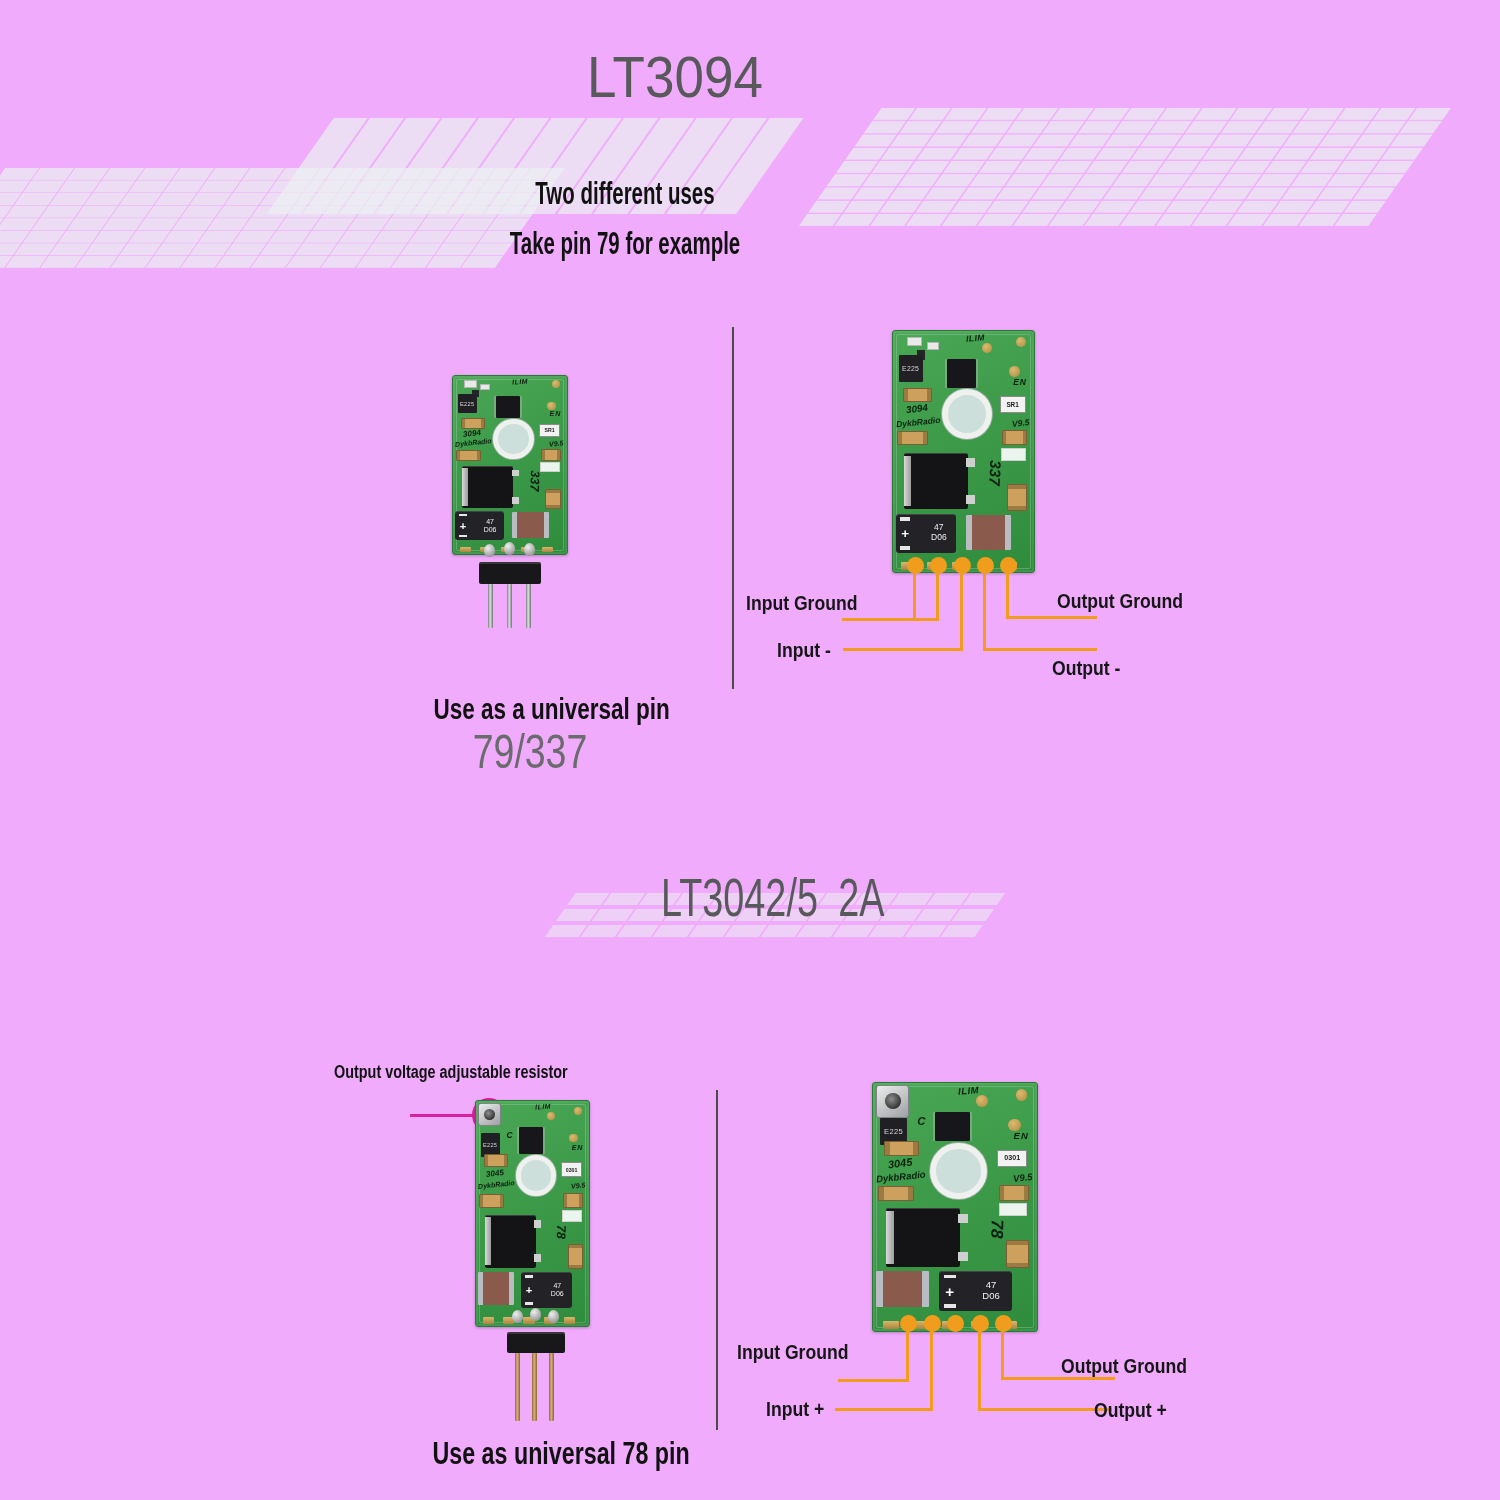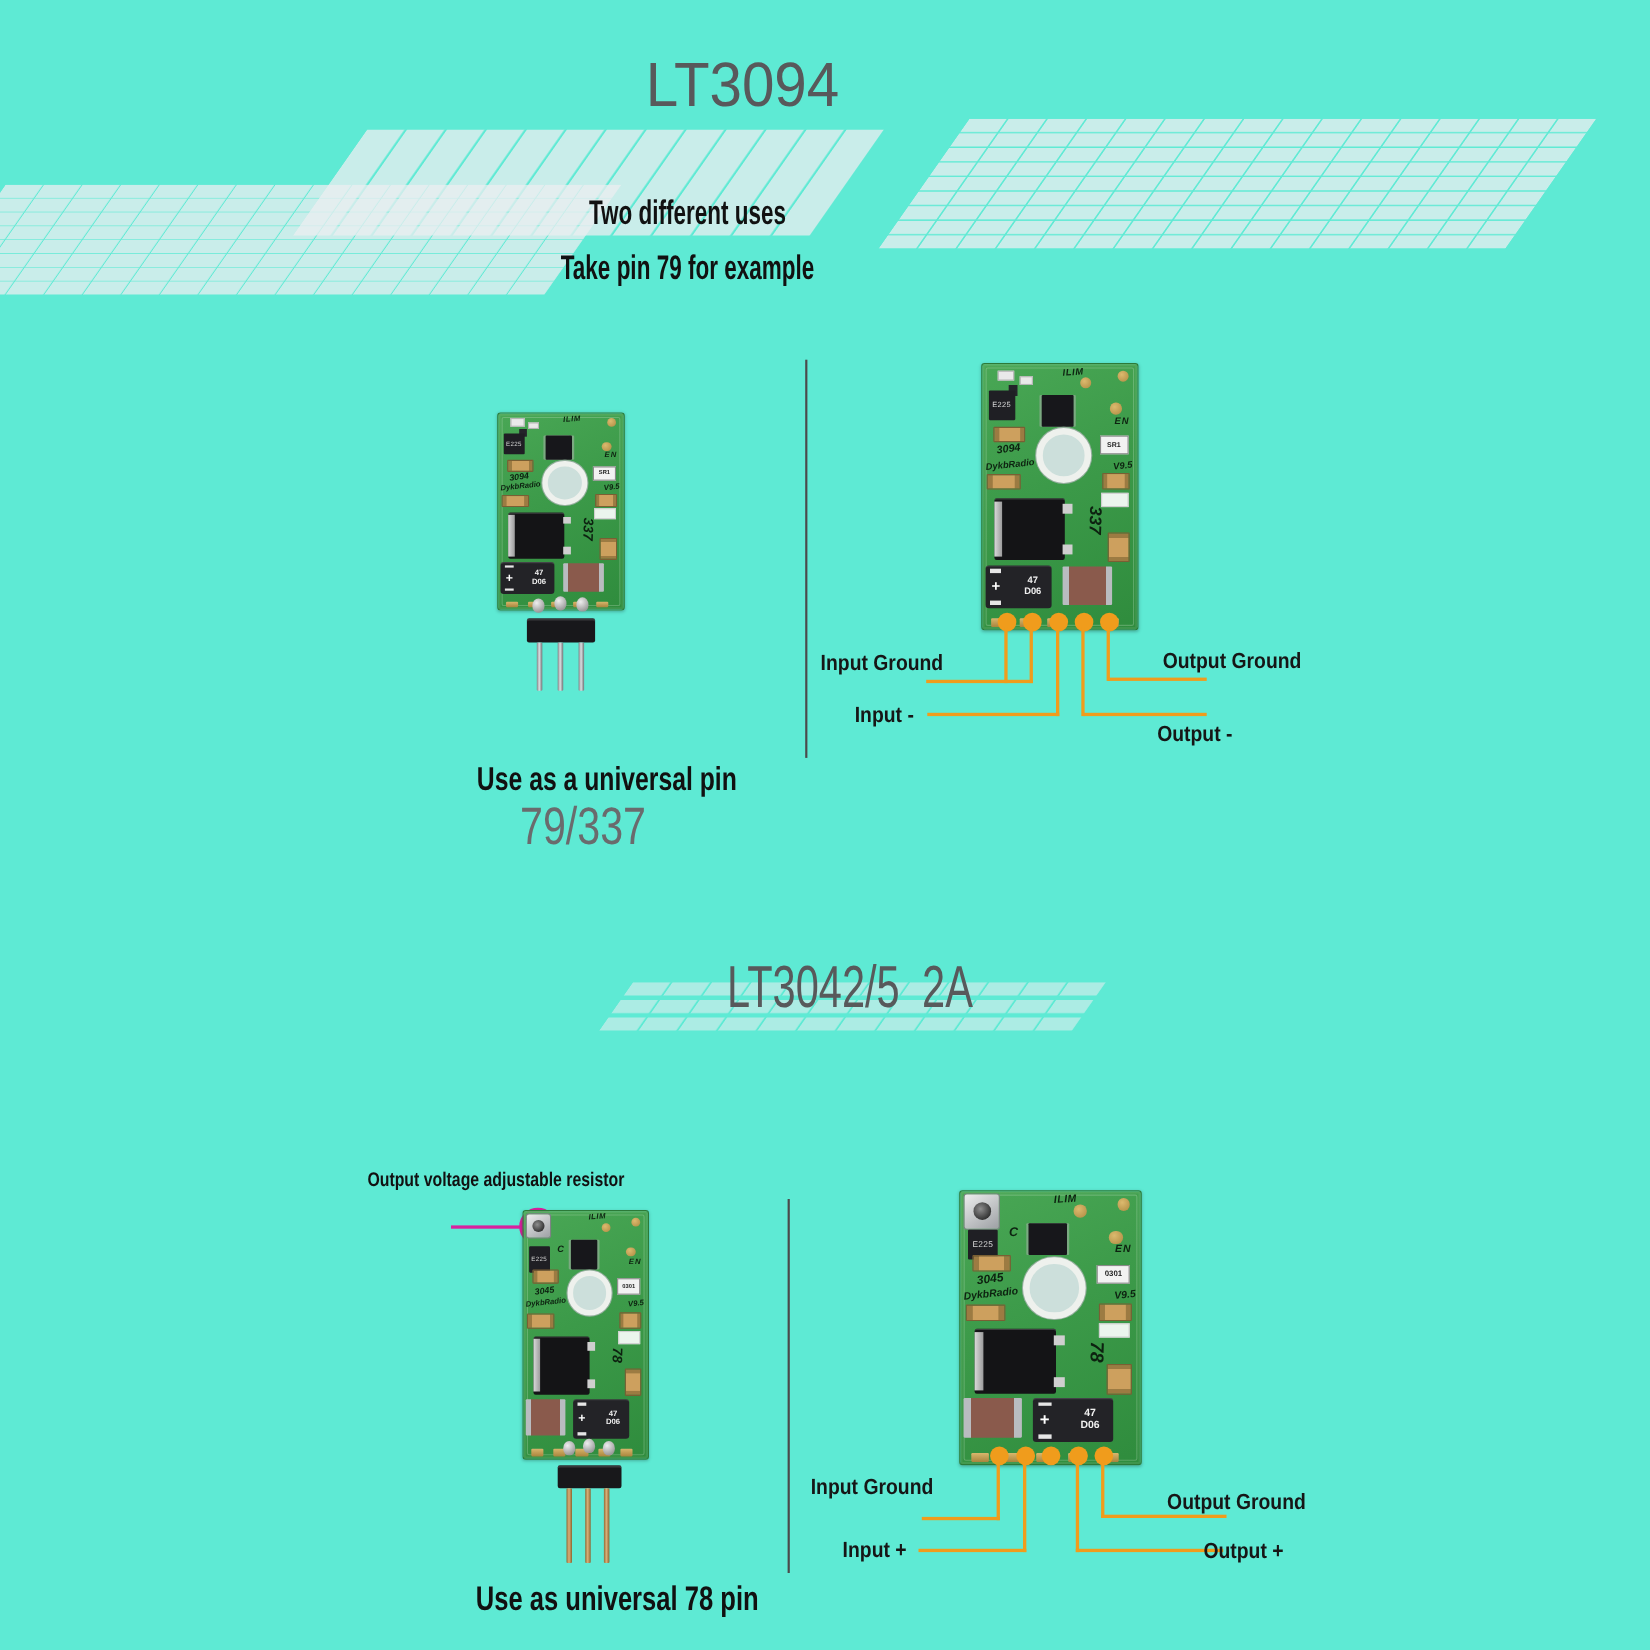--- a/index.html
+++ b/index.html
@@ -1,16 +1,16 @@
 <!DOCTYPE html>
 <html style="--annotation_orange: #F09C1C; --annotation_magenta: #D9219F; --pcb_green: #3C9A49; --title_gray: #58595B;"><head>
 <meta charset="utf-8">
 <style>
   html,body{margin:0;padding:0;background:#fff;}
-  .page{position:relative;width:1500px;height:1500px;background:#5eead4;overflow:hidden;
+  .page{position:relative;width:1500px;height:1500px;background:#f0abfc;overflow:hidden;
         font-family:"Liberation Sans",sans-serif;color:#1c1c1c;}
 
   
   .wm{position:absolute;background-image:linear-gradient(#eceef1 0 0);
       background-size:34px 12px;background-repeat:space;transform:skewX(-35deg);opacity:.75;}
 
   
   .t-center{position:absolute;text-align:center;white-space:nowrap;}
   .title1{font-size:57px;color:var(--title_gray);transform:scaleX(.93);transform-origin:center;}
   .title2{font-size:54px;color:var(--title_gray);transform:scaleX(.70);transform-origin:center;word-spacing:14px;}
@@ -93,21 +93,21 @@
   .to252 .lg1{top:10%;}
   .to252 .lg2{bottom:10%;}
   .elcap{left:2%;top:76%;width:43%;height:16%;background:#232327;border-radius:3px;
          box-shadow:inset 0 1px rgba(255,255,255,.15);}
   .elcap .plus{left:9%;top:50%;transform:translateY(-50%);color:#fff;font-size:1.6em;font-weight:bold;}
   .elcap::before,.elcap::after{content:'';position:absolute;left:7%;width:17%;height:9%;background:#e6e6e6;}
   .elcap::before{top:8%;}
   .elcap::after{bottom:8%;}
   .elcap .ect{left:46%;right:4%;top:50%;transform:translateY(-50%);display:flex;flex-direction:column;
               align-items:center;color:#f0f0f0;font-size:1em;line-height:1.15;font-weight:bold;}
-  .elcap .ect b{font-weight:bold;}
+  .elcap .ect b{font-weight:normal;}
   .mlcc{left:52%;top:76.5%;width:32%;height:14.5%;border-radius:1px;
         background:linear-gradient(90deg,#b9bcc0 0 13%,#8a5a4c 13% 87%,#b9bcc0 87%);}
   .bpad{bottom:1%;height:3.2%;width:10%;background:linear-gradient(180deg,#d8b66c,#a9853d);border-radius:1px;}
   .b1{left:6%;} .b2{left:24%;} .b3{left:42%;} .b4{left:60%;} .b5{left:78%;}
   .trimmer{left:2.5%;top:1.2%;width:19%;aspect-ratio:1.02;border-radius:2px;
            background:linear-gradient(145deg,#eceded,#9da0a4);box-shadow:0 0 0 1px #7f8286;}
   .trimmer::after{content:'';position:absolute;inset:24%;border-radius:50%;
            background:radial-gradient(circle at 40% 38%,#8e8e8e,#2f2f2f 75%);}
 </style>
 </head>

